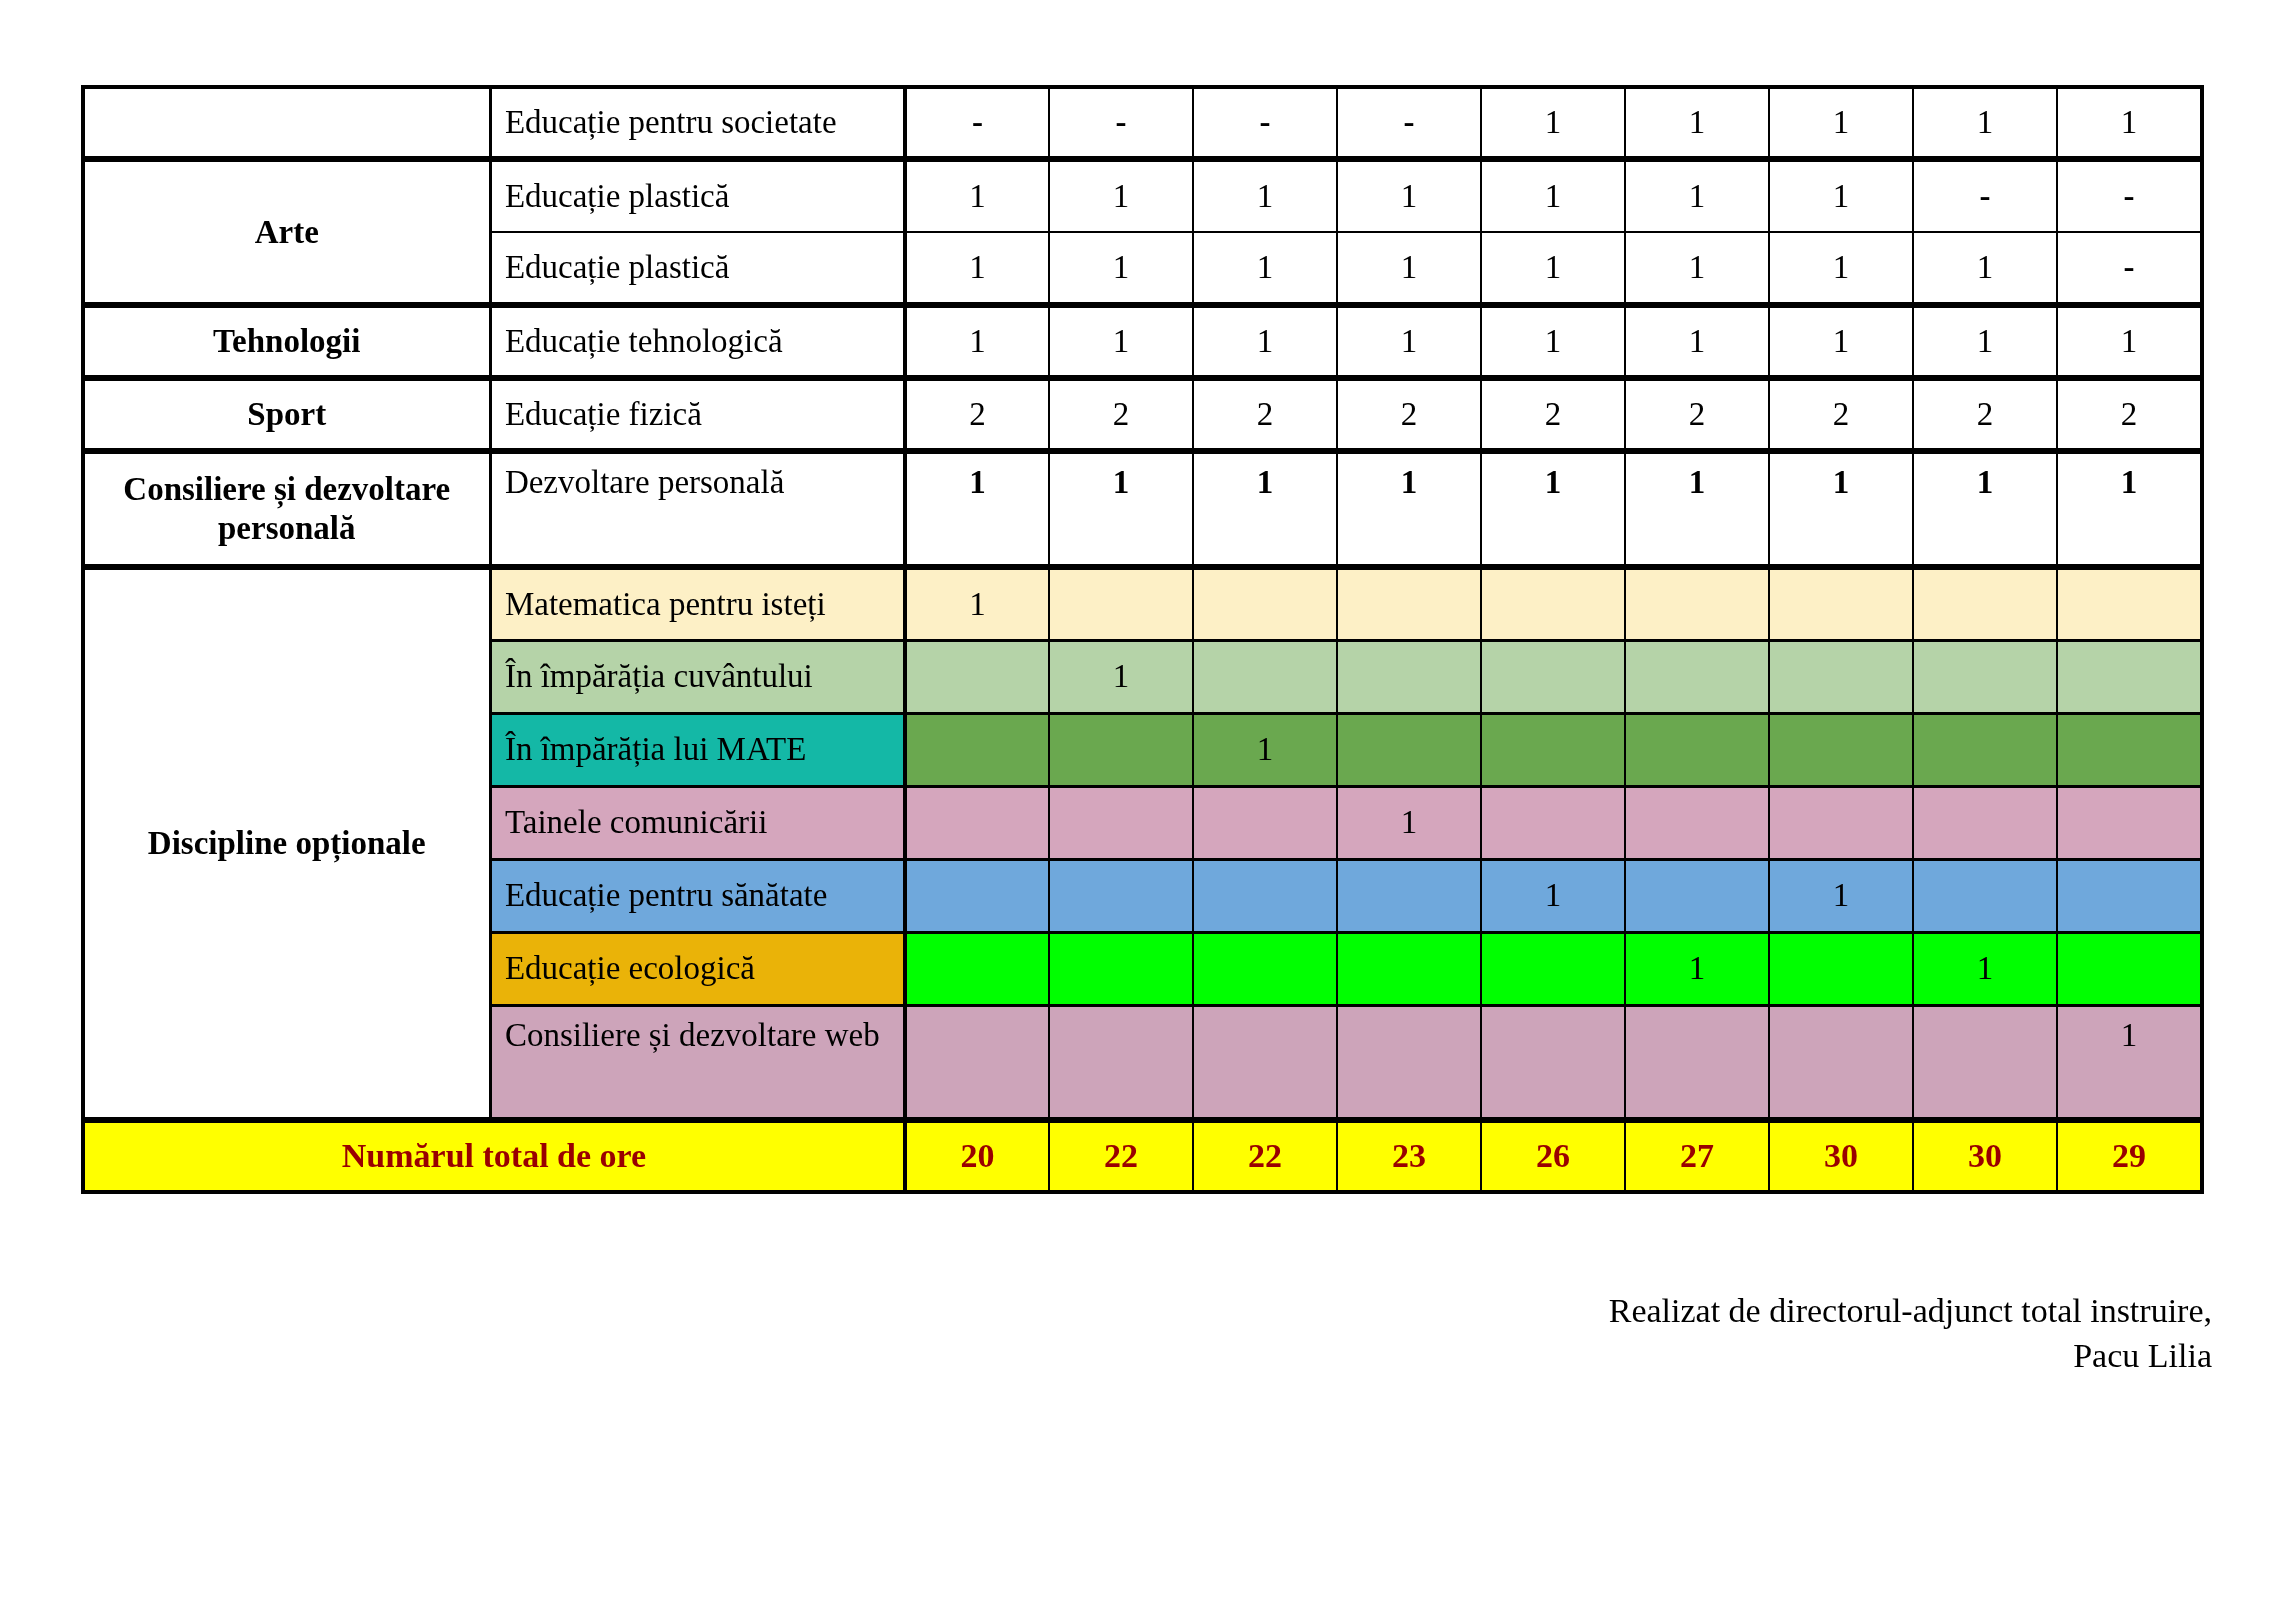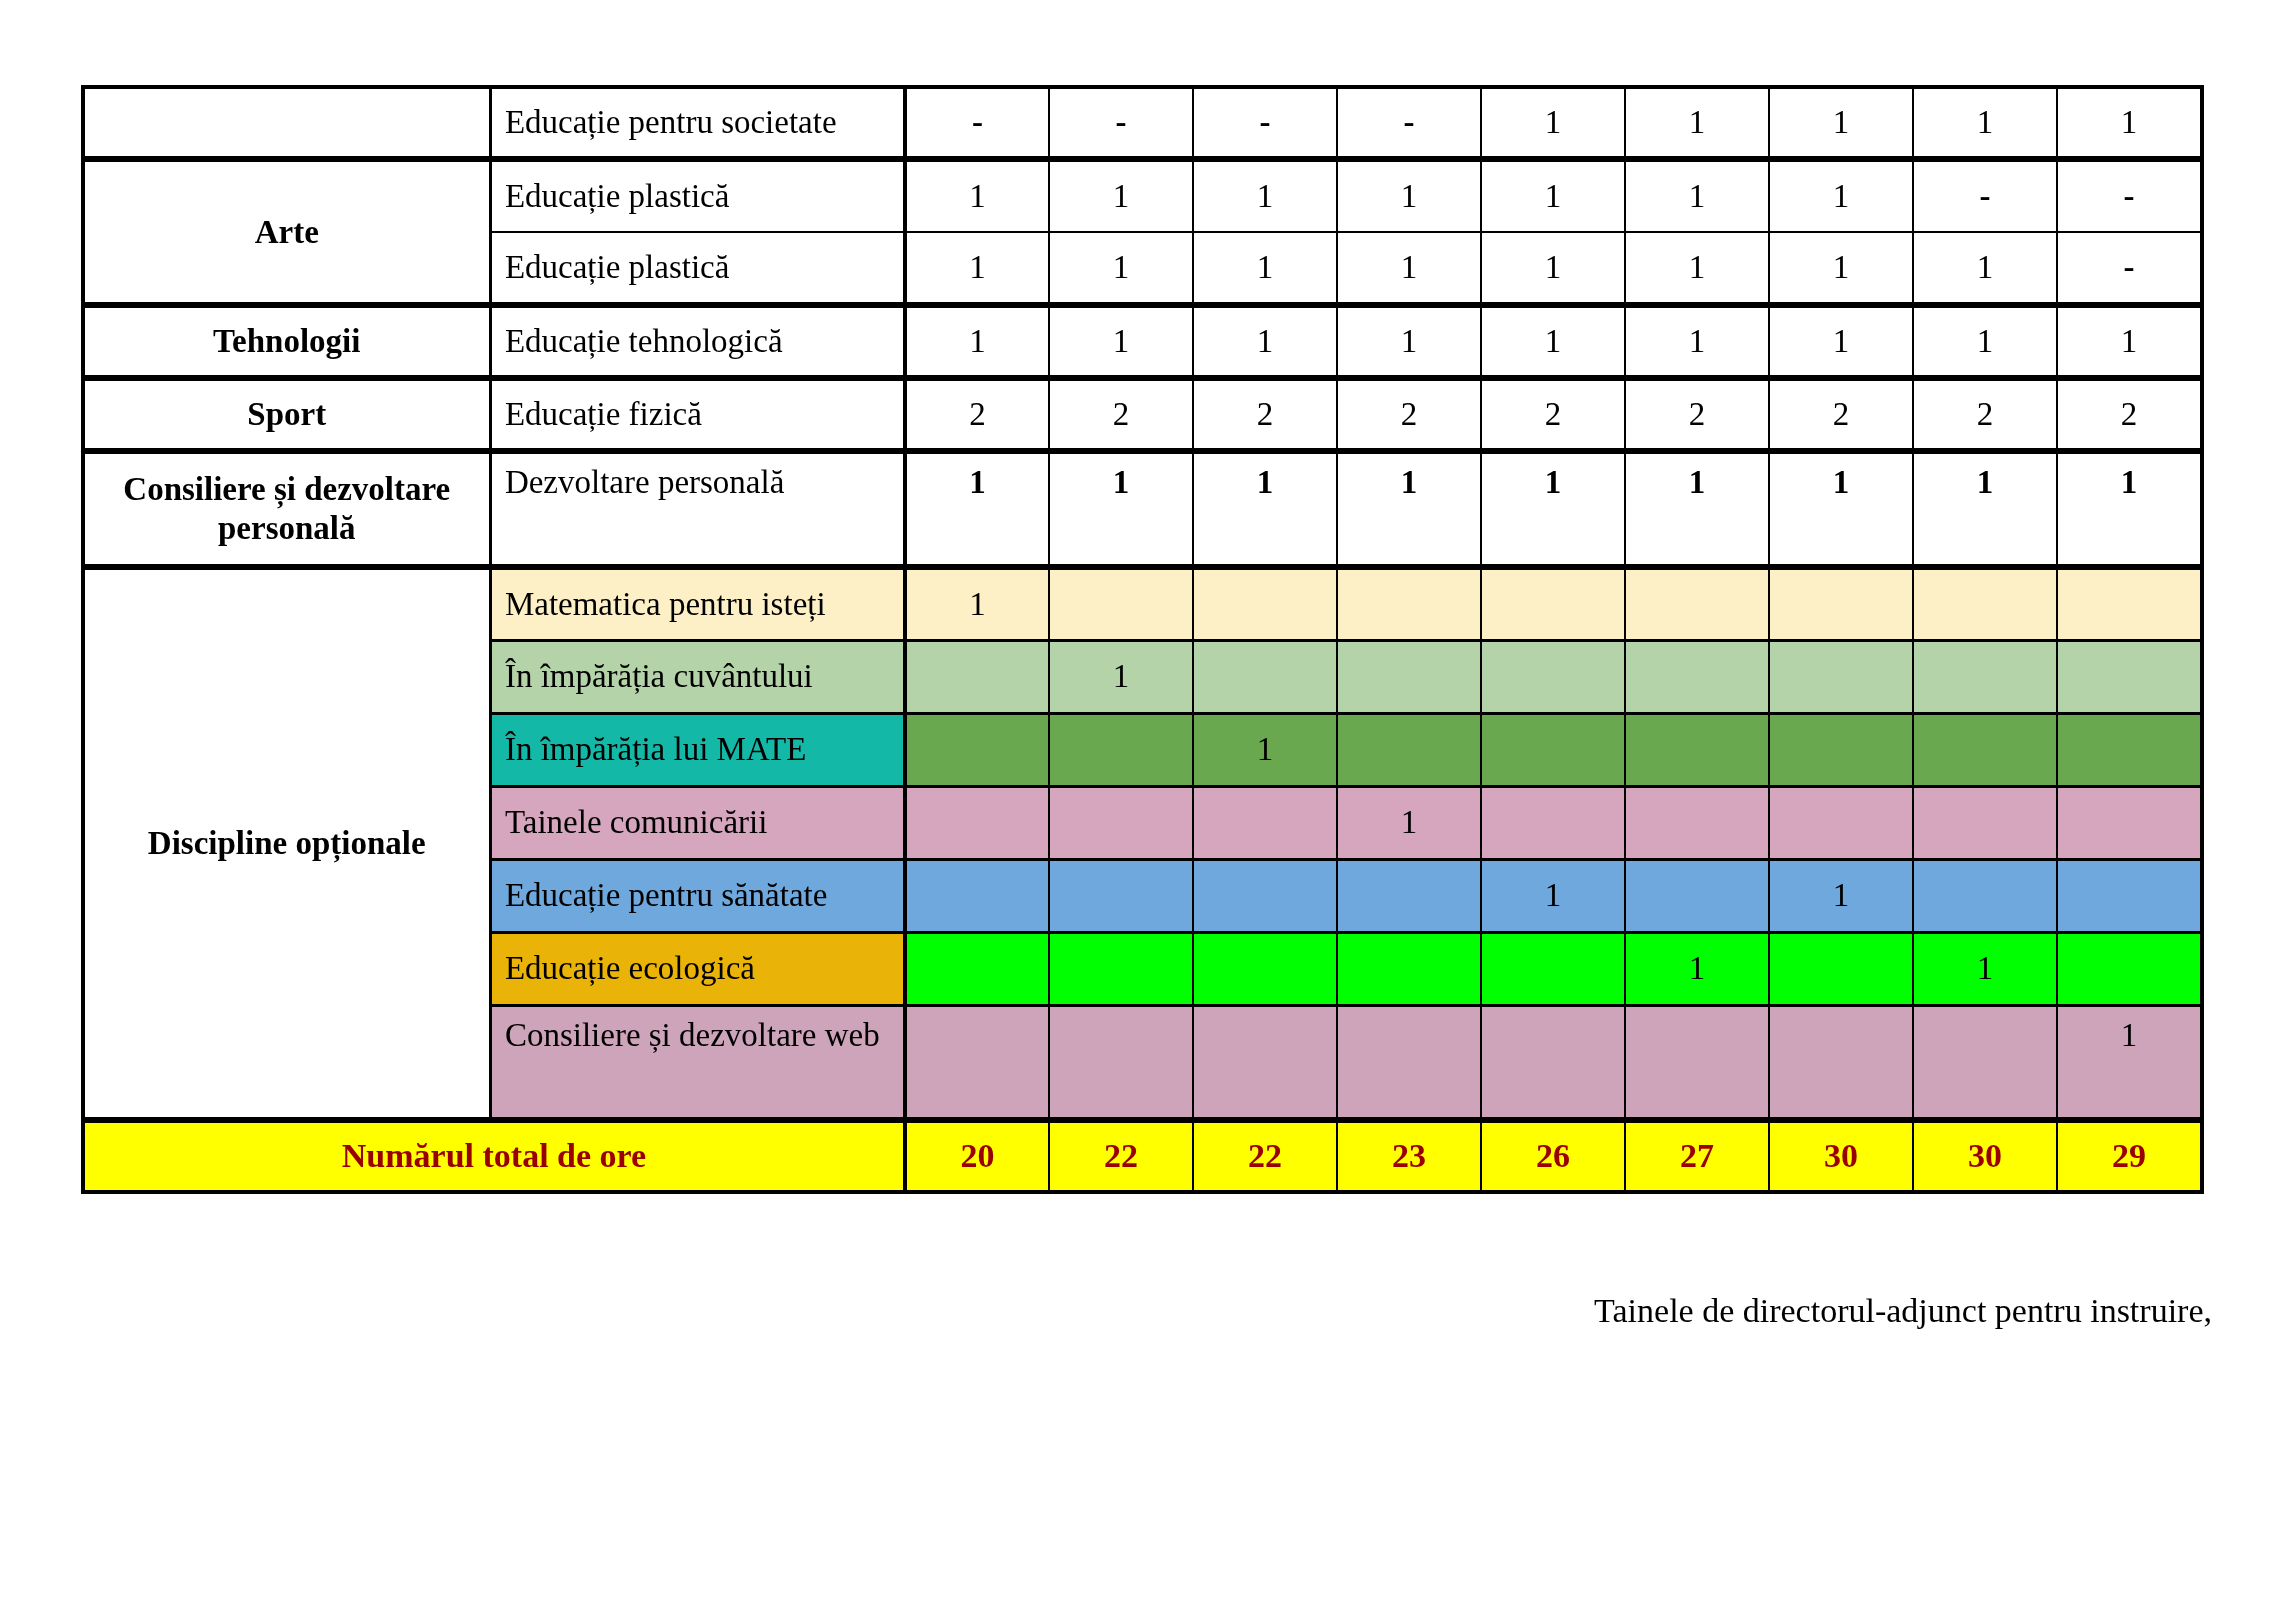--- a/index.html
+++ b/index.html
@@ -298,15 +298,16 @@
       <td class="num total-val" style="background-color: rgb(255, 255, 0); color: rgb(153, 0, 0);">30</td>
       <td class="num total-val" style="background-color: rgb(255, 255, 0); color: rgb(153, 0, 0);">30</td>
       <td class="num total-val" style="background-color: rgb(255, 255, 0); color: rgb(153, 0, 0);">29</td>
     </tr>
 
   </tbody>
 </table>
 </div>
 
 <div class="footer">
-  <div>Tainele de directorul-adjunct pentru instruire,</div>
+  <div>Realizat de directorul-adjunct total instruire,</div>
+  <div>Pacu Lilia</div>
 </div>
 
 
 </body></html>

